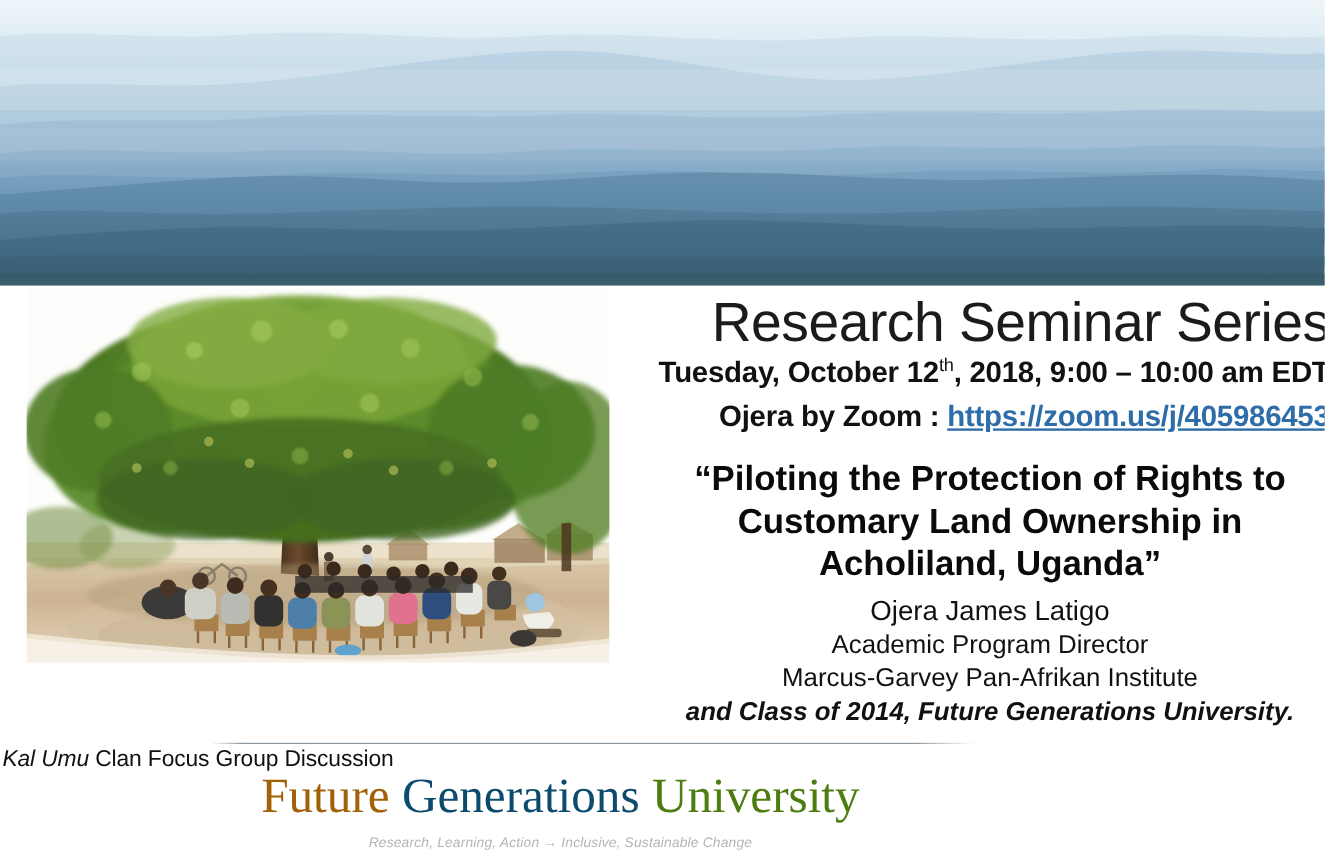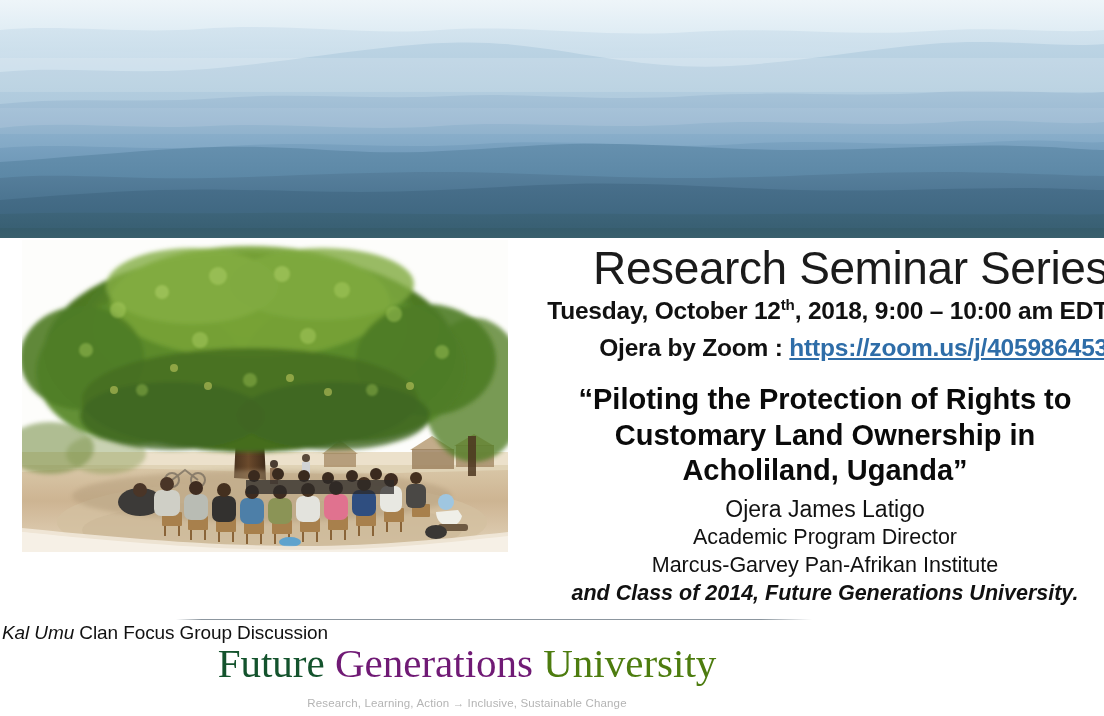--- a/index.html
+++ b/index.html
@@ -78,21 +78,21 @@
 
   .date-line {
     font-size: 24.5px;
     font-weight: 700;
     color: #111;
     text-align: right;
     white-space: nowrap;
     margin-top: 4px;
     letter-spacing: -0.2px;
   }
-  .date-line sup { font-size: 0.62em; vertical-align: super; font-weight: 700; }
+  .date-line sup { font-size: 0.62em; vertical-align: super; font-weight: 400; }
 
   .zoom-line {
     font-size: 24.5px;
     font-weight: 700;
     color: #111;
     text-align: right;
     white-space: nowrap;
     margin-top: 9px;
     letter-spacing: -0.2px;
   }
@@ -134,26 +134,27 @@
     position: relative;
     left: -85px;
     text-align: center;
   }
   .logo-name {
     font-family: "Liberation Serif", serif;
     font-size: 41px;
     line-height: 1;
     white-space: nowrap;
   }
-  .logo-name .w1 { color: #14532d; }
-  .logo-name .w2 { color: #701a75; }
+  .logo-name .w1 { color: #a16207; }
+  .logo-name .w2 { color: #0c4a6e; }
   .logo-name .w3 { color: #4d7c0f; }
   .logo-tag {
     font-family: "Liberation Sans", sans-serif;
     font-size: 11.5px;
+    font-style: italic;
     color: #b4b4b4;
     margin-top: 13px;
     letter-spacing: 0.15px;
     white-space: nowrap;
   }
 </style>
 </head>
 <body>
 
 <div id="slide">

